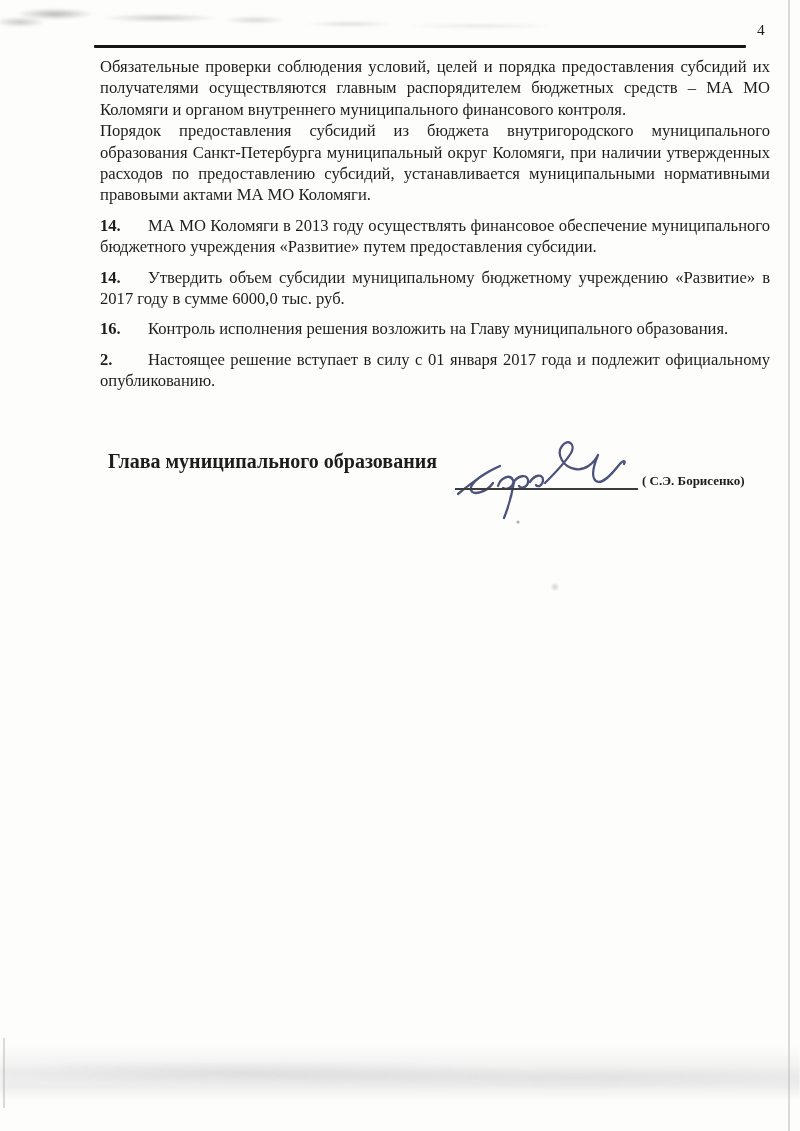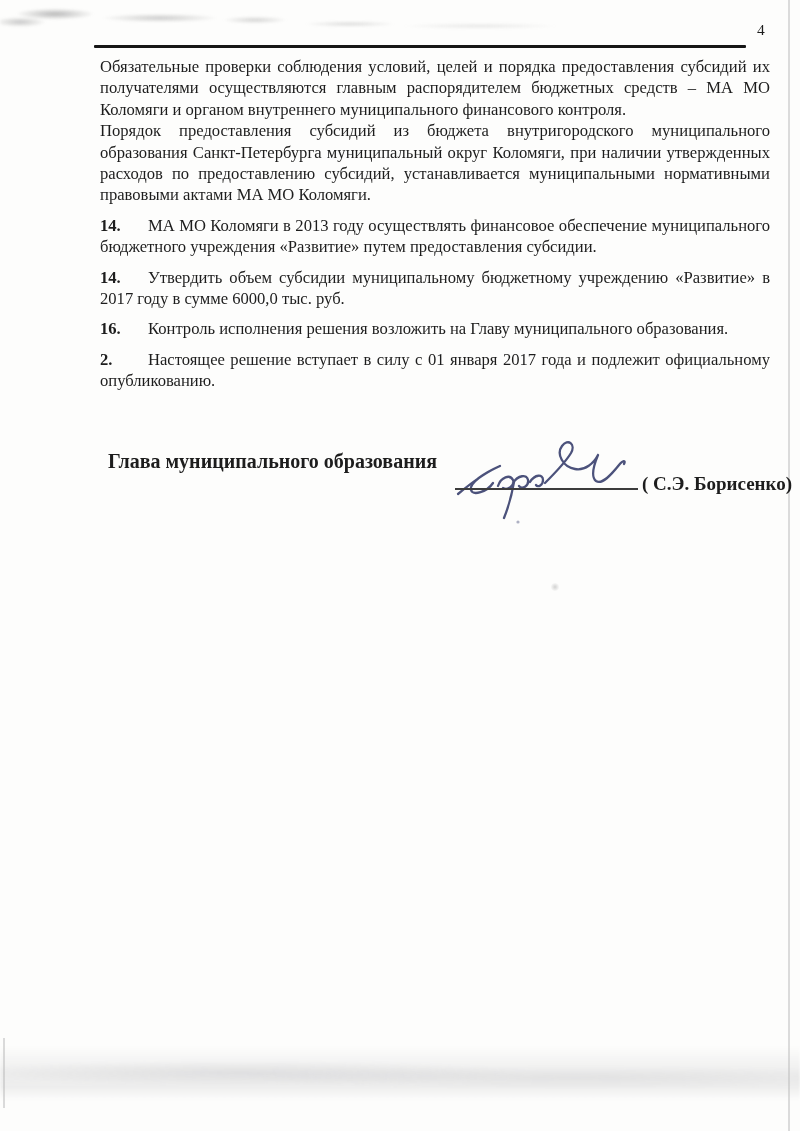--- a/index.html
+++ b/index.html
@@ -44,21 +44,21 @@
   
   .body{position:absolute;top:56px;left:100px;width:670px;font-size:16.6px;line-height:21.4px;text-align:justify;}
   .body p{margin:0;}
   .body p.item{margin-top:9px;}
   .num{display:inline-block;width:48px;font-weight:bold;}
   b{font-weight:normal;}
   
   .sig-label{position:absolute;top:450px;left:100px;font-size:20px;font-weight:bold;margin-left:8px;}
   .sig-svg{position:absolute;top:430px;left:448px;width:200px;height:96px;}
   .sig-line{position:absolute;top:488px;left:455px;width:183px;height:2px;background:#3c3c3c;}
-  .sig-name{position:absolute;top:473px;left:642px;font-size:19px;font-weight:bold;white-space:nowrap;}
+  .sig-name{position:absolute;top:473px;left:642px;font-size:13px;font-weight:bold;white-space:nowrap;}
 </style>
 </head>
 <body>
 
 <div class="page">
 
   <div class="smudge-top"></div>
   <div class="band-bottom"></div>
   <div class="edge-right"></div>
   <div class="edge-left-bottom"></div>

